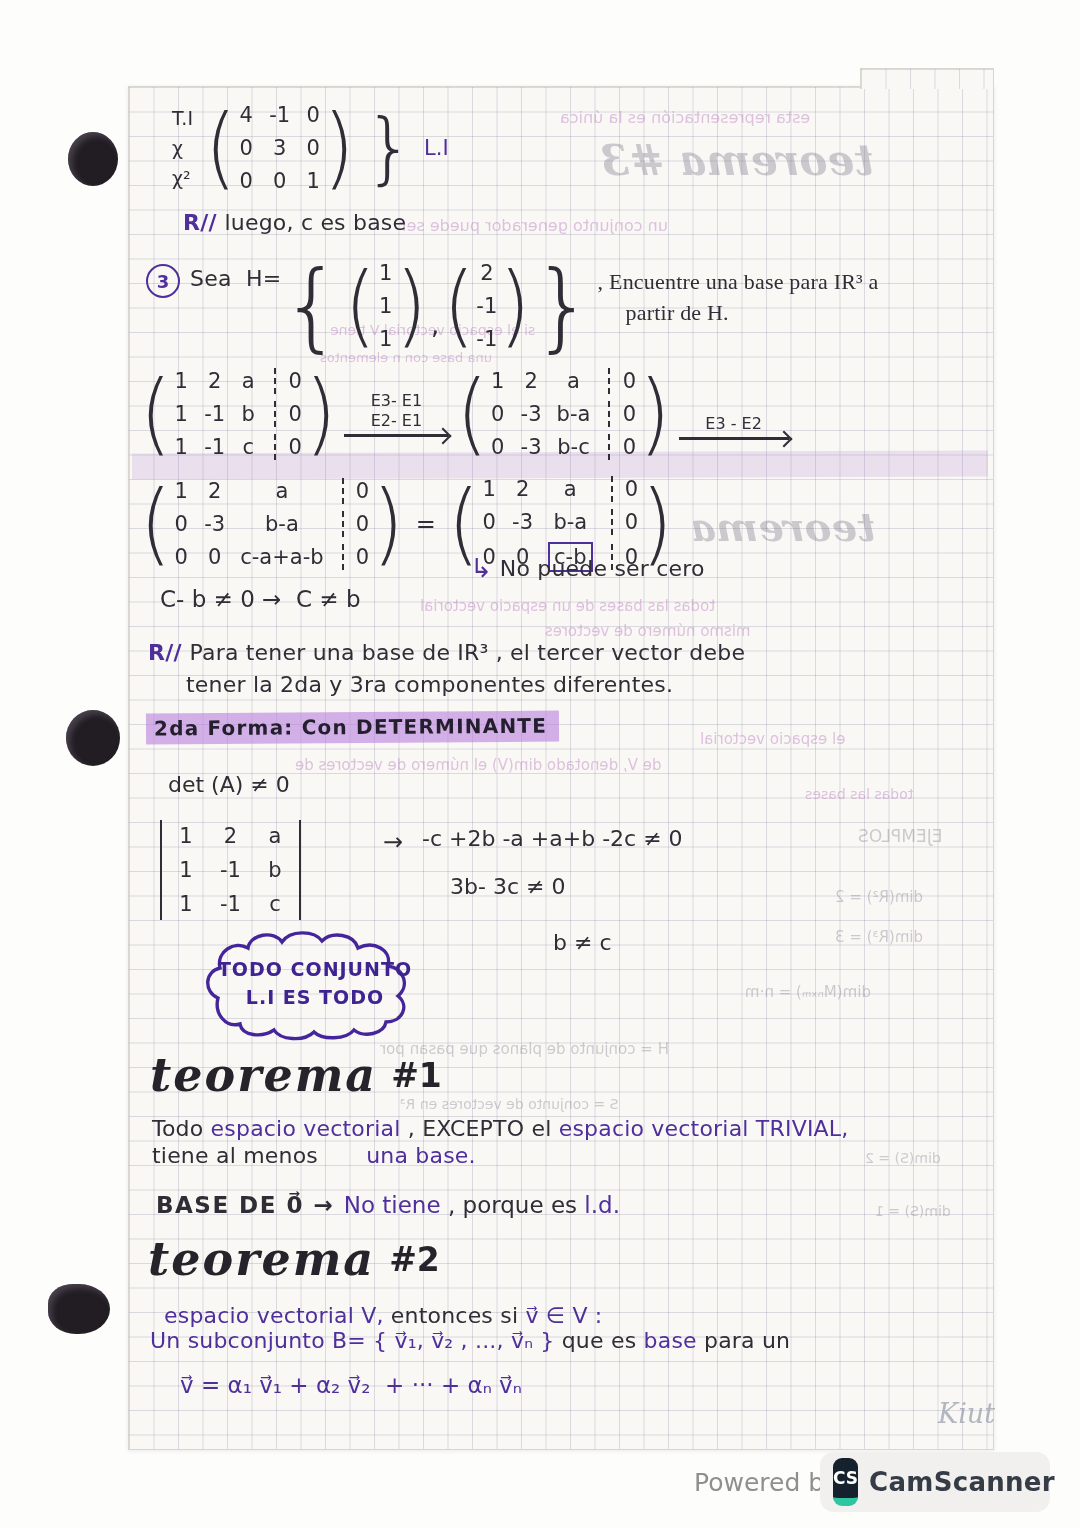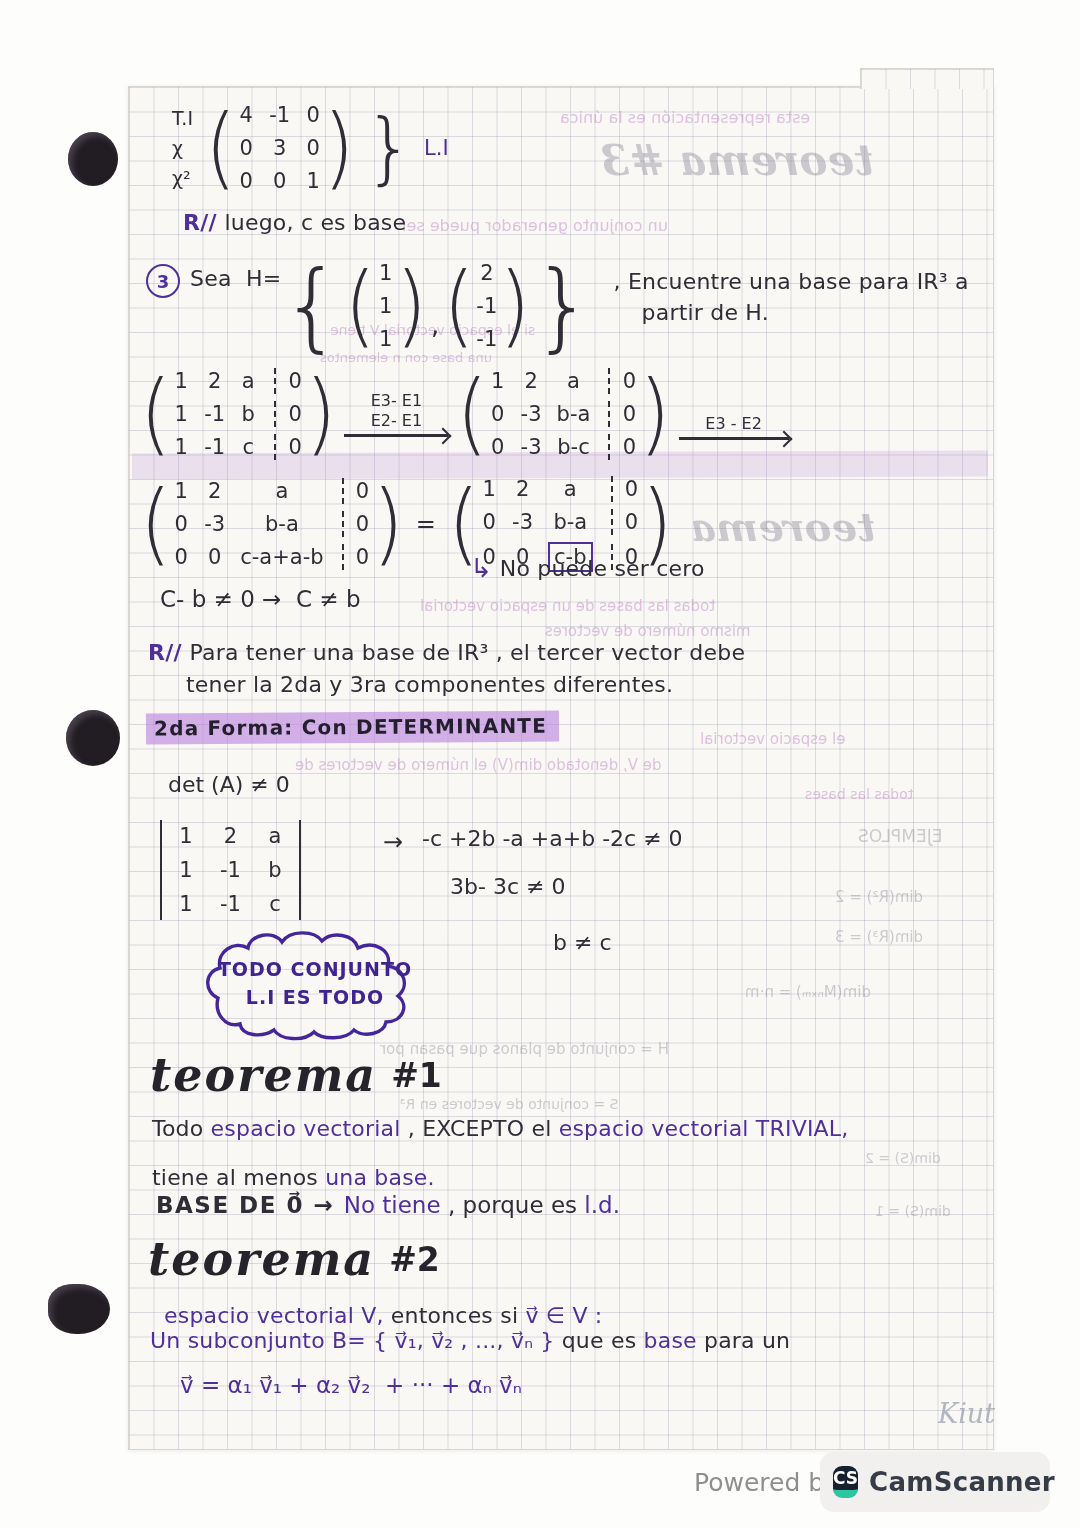--- a/index.html
+++ b/index.html
@@ -66,21 +66,21 @@
   
   .bleed{position:absolute;transform:scaleX(-1);white-space:nowrap;pointer-events:none;}
   .bleed.pink{color:rgba(182,115,188,.42);}
   .bleed.gray{color:rgba(108,102,124,.32);}
   .bleed.serif{font-family:"DejaVu Serif",serif;font-style:italic;font-weight:bold;}
   
   .powered{font-size:25px;color:#8f8f8f;}
   .pill{position:absolute;left:820px;top:1452px;width:230px;height:60px;background:#f1f0ef;
         border-radius:14px;display:flex;align-items:center;gap:11px;padding-left:13px;
         box-sizing:border-box;}
-  .cslogo{width:40px;height:32px;background:#16212e;border-radius:9px;
+  .cslogo{width:40px;height:48px;background:#16212e;border-radius:9px;
         border-bottom:8px solid #2ec6a0;box-sizing:border-box;display:flex;
         align-items:center;justify-content:center;color:#fff;font-weight:bold;font-size:17px;}
   .brand{font-weight:bold;font-size:26px;color:#353c46;letter-spacing:.3px;}
   .sig{font-family:"DejaVu Serif",serif;font-style:italic;font-size:27px;color:#9aa0ad;}
   .stmt{line-height:31px;}
 </style>
 </head>
 <body>
 
 <div class="page"></div>
@@ -154,21 +154,21 @@
   <span class="paren">)</span>
   <span class="k" style="font-size:26px;align-self:flex-end;margin:0 2px 14px;">,</span>
   <span class="paren">(</span>
   <div class="matrix" style="grid-template-columns: repeat(1, auto);">
       <span class="mcell">2</span>
       <span class="mcell">-1</span>
       <span class="mcell">-1</span>
     </div>
   <span class="paren">)</span>
   <span class="brace k">}</span>
-  <div style="align-self:flex-start;margin:8px 0 0 20px;">
+  <div style="align-self:flex-start;margin:8px 0 0 4px;font-family:Liberation Serif, serif;">
     <div class="k hw stmt">, Encuentre una base para IR³ a</div>
     <div class="k hw stmt" style="margin-left:28px;">partir de H.</div>
   </div>
 </div>
 
 <div class="abs mwrap" style="left:138px;top:368px;">
   <span class="paren">(</span>
   <div class="matrix" style="grid-template-columns: repeat(4, auto);">
       <span class="mcell">1</span>
       <span class="mcell">2</span>
@@ -297,21 +297,21 @@
   <span class="script">teorema</span>
   <span class="scriptnum">#1</span>
 </div>
 <div class="abs" style="left:152px;top:1116px;">
   <div class="hl hw">
     <span class="k">Todo </span>
     <span class="p">espacio vectorial</span>
     <span class="k"> , EXCEPTO el </span>
     <span class="p">espacio vectorial TRIVIAL,</span>
   </div>
-  <div class="hl hw" style="margin-top:24px;">
+  <div class="hl hw" style="margin-top:2px;gap:41px;">
     <span class="k">tiene al menos </span>
     <span class="p">una base.</span>
   </div>
 </div>
 
 <div class="abs hl" style="left:156px;top:1192px;font-size:23px;">
   <span class="k" style="font-weight:bold;letter-spacing:1.5px;">BASE DE 0⃗ → </span>
   <span class="p">No tiene</span>
   <span class="k"> , porque es </span>
   <span class="p">l.d.</span>

